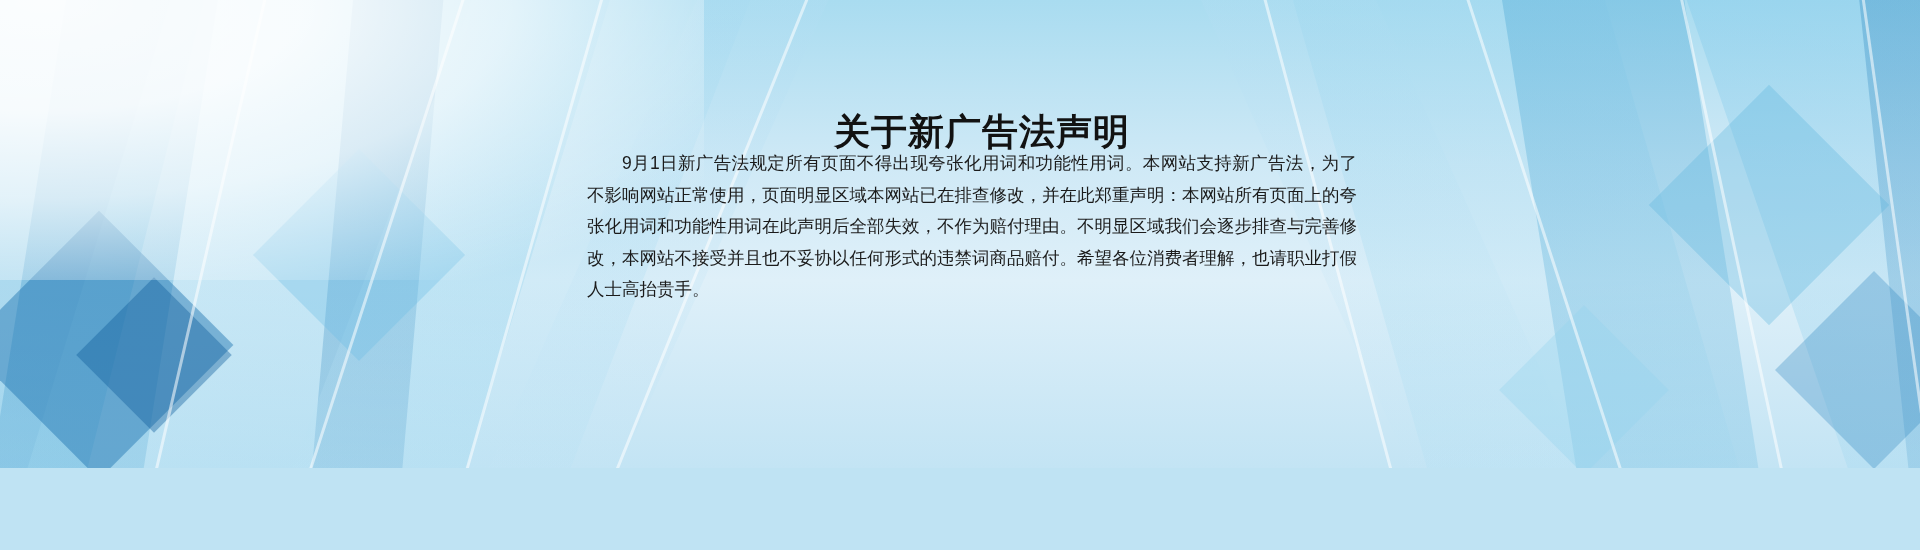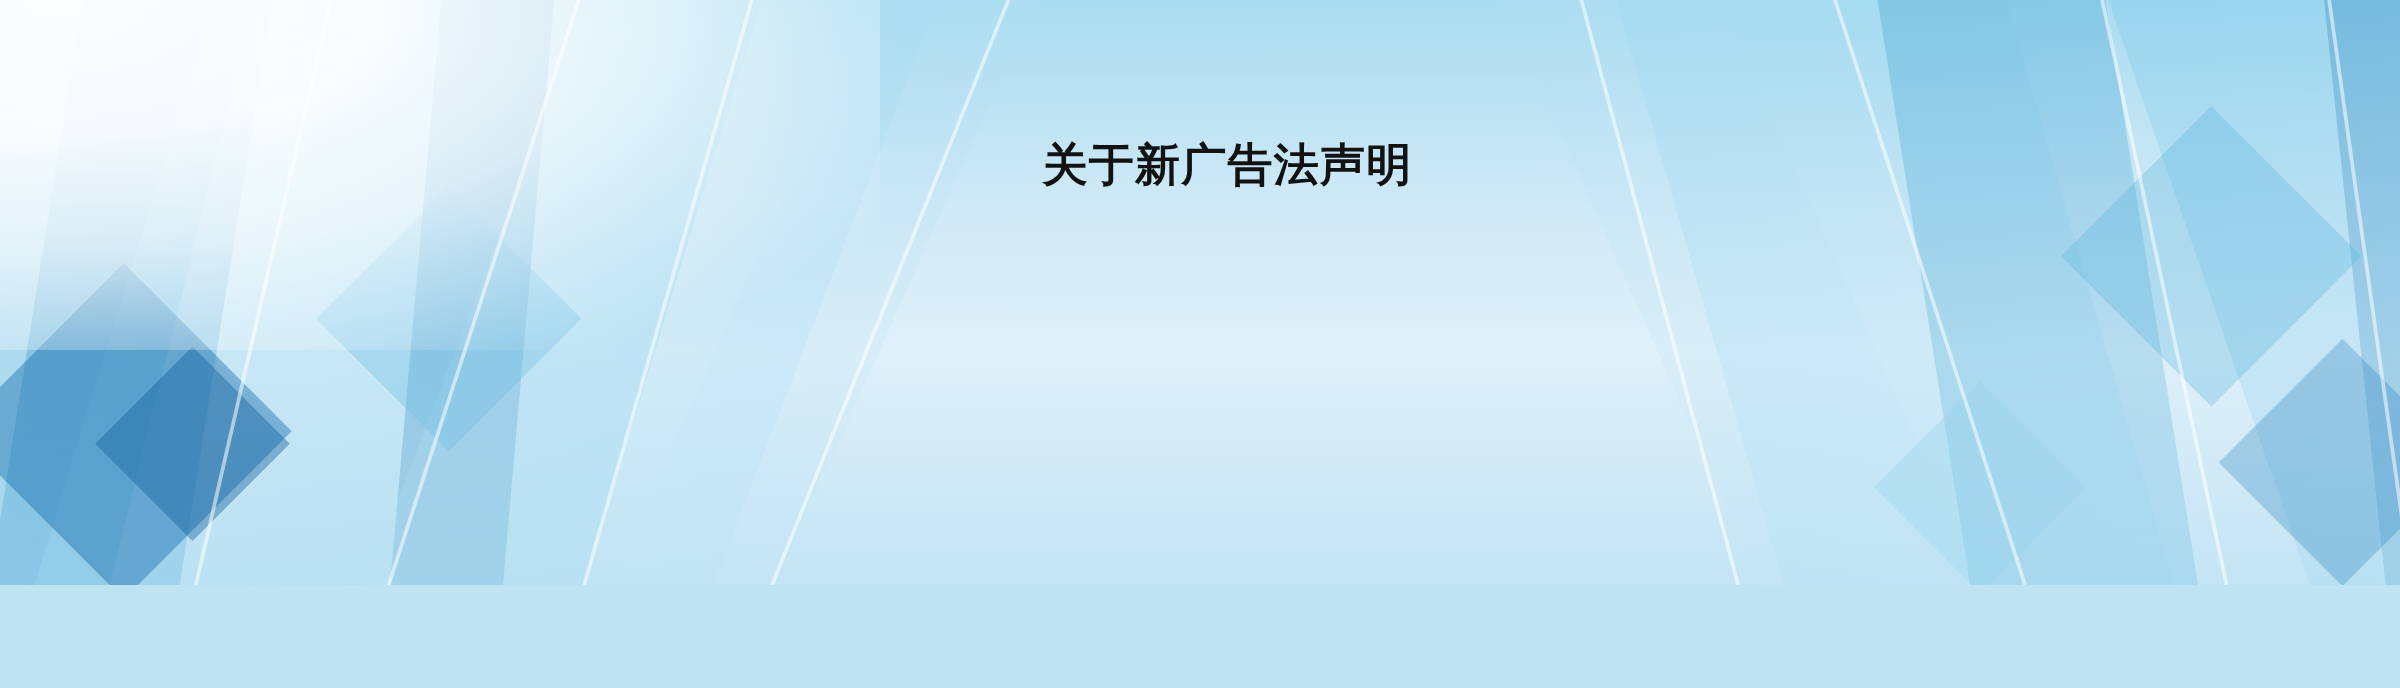--- a/index.html
+++ b/index.html
@@ -168,16 +168,17 @@
     <div class="streak k7"></div>
     <div class="streak k8"></div>
 
     <div class="glow"></div>
   </div>
 
   <div id="content">
     <h1 id="title">关于新广告法声明</h1>
 
     <div id="body">
+      <p class="para indent">9月1日新广告法规定所有页面不得出现夸张化用词和功能性用词。本网站支持新广告法，为了不影响网站正常使用，页面明显区域本网站已在排查修改，并在此郑重声明：本网站所有页面上的夸张化用词和功能性用词在此声明后全部失效，不作为赔付理由。不明显区域我们会逐步排查与完善修改，本网站不接受并且也不妥协以任何形式的违禁词商品赔付。希望各位消费者理解，也请职业打假人士高抬贵手。</p>
     </div>
   </div>
 
 </div>
 
 </body></html>

